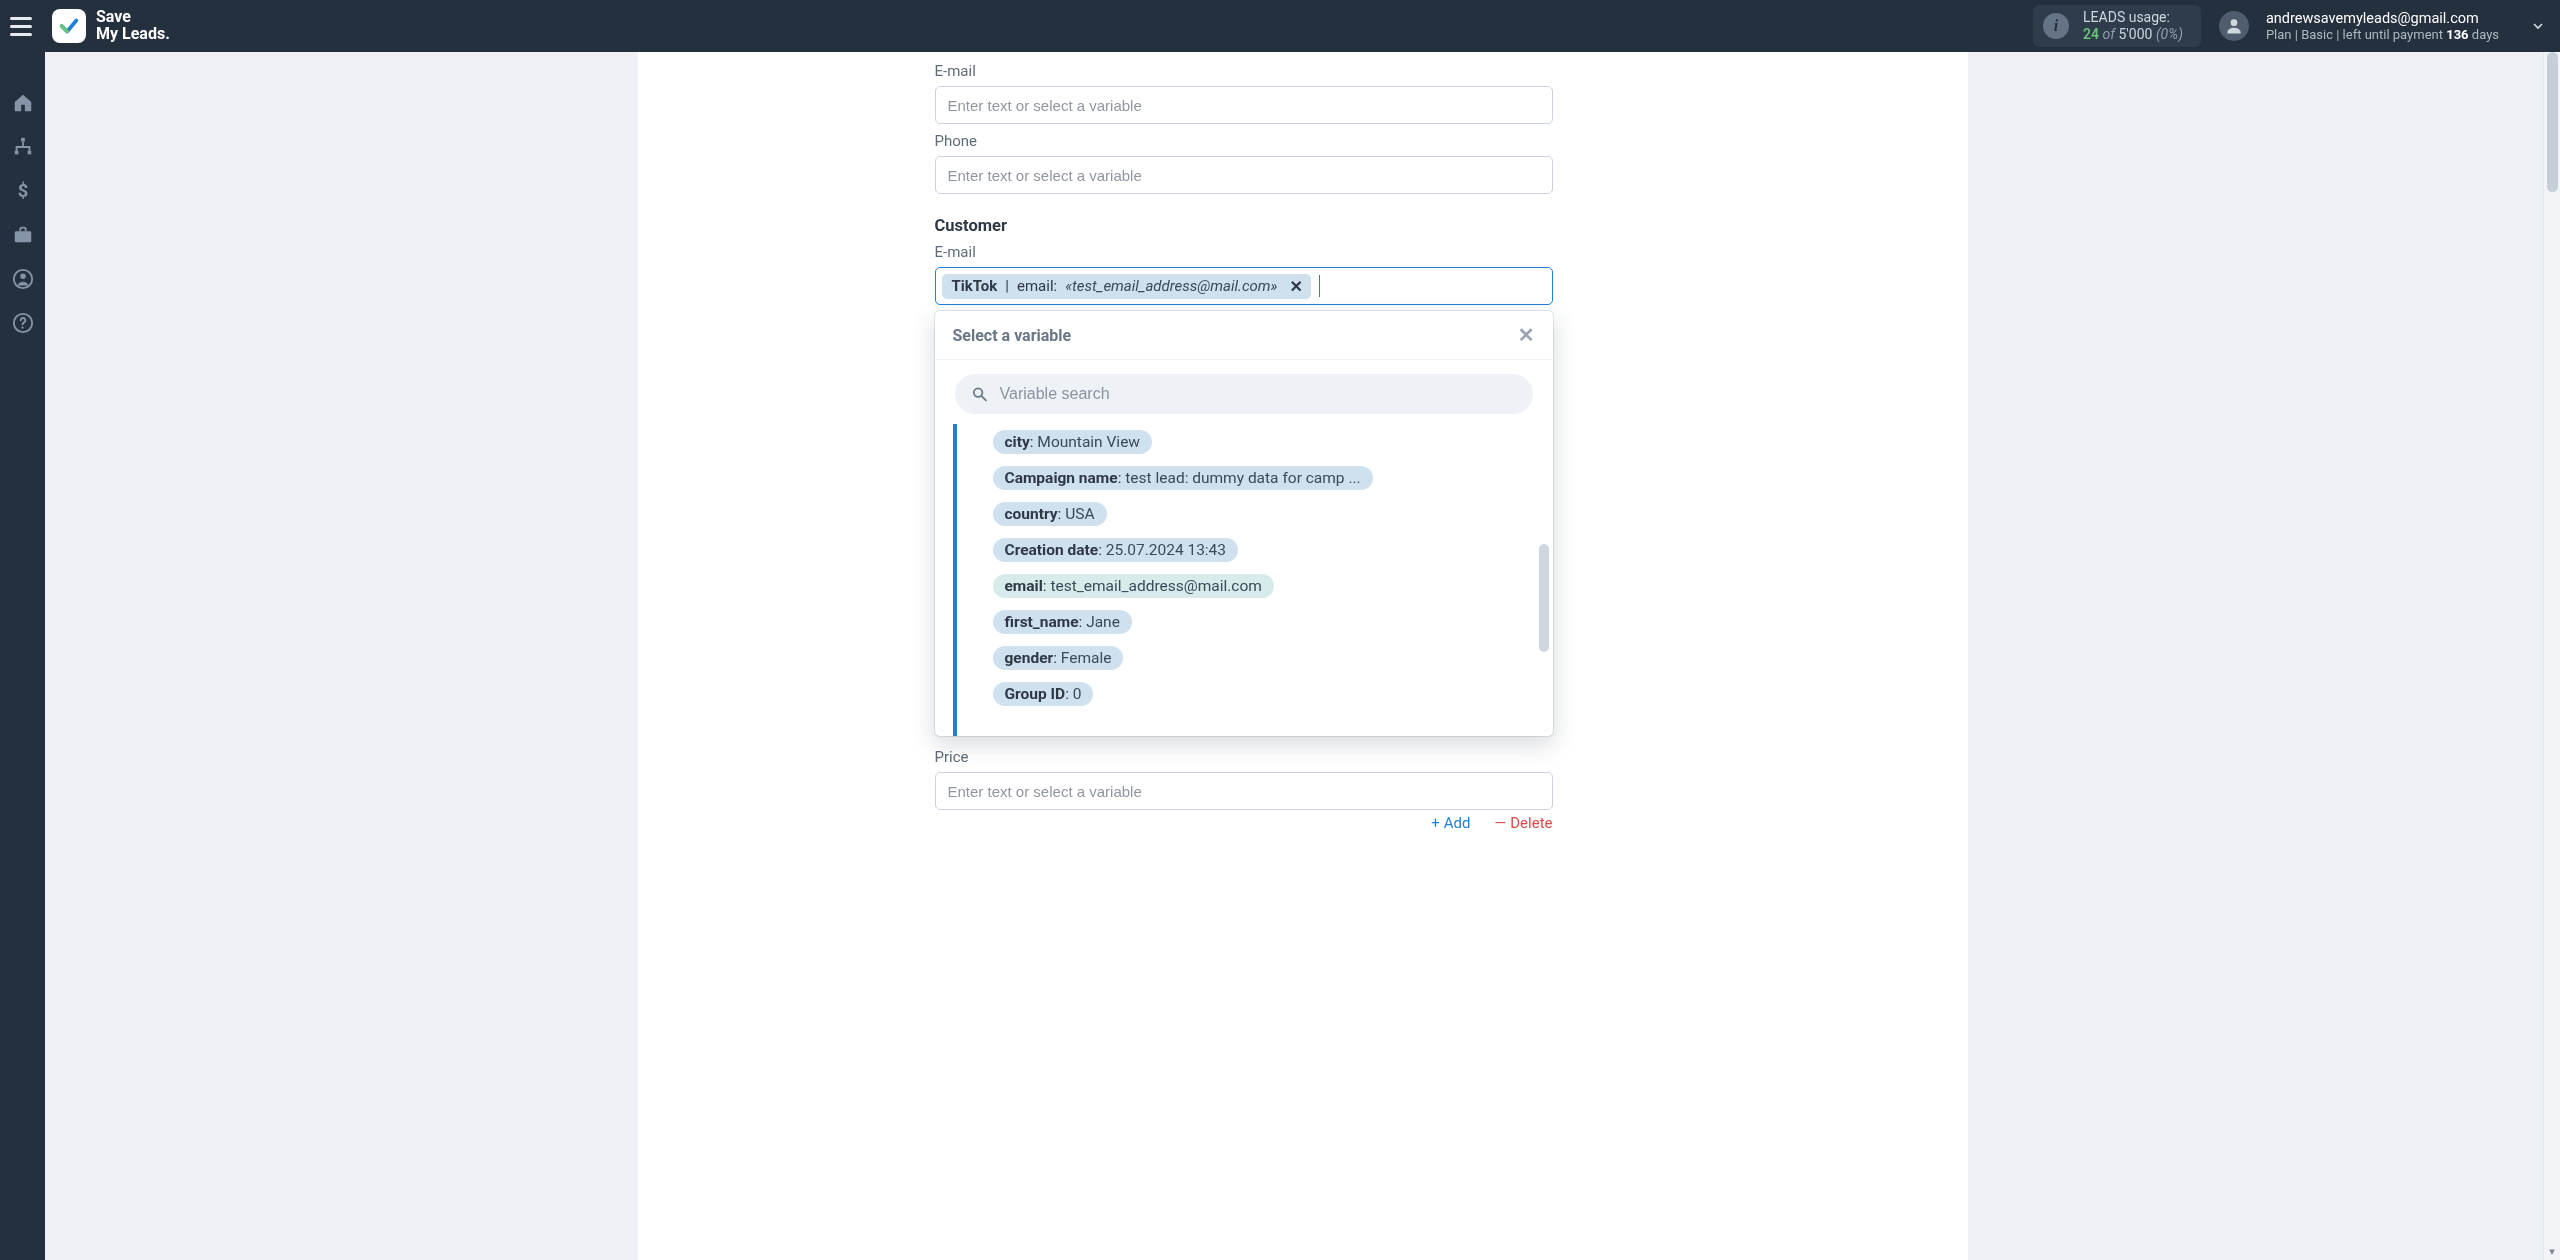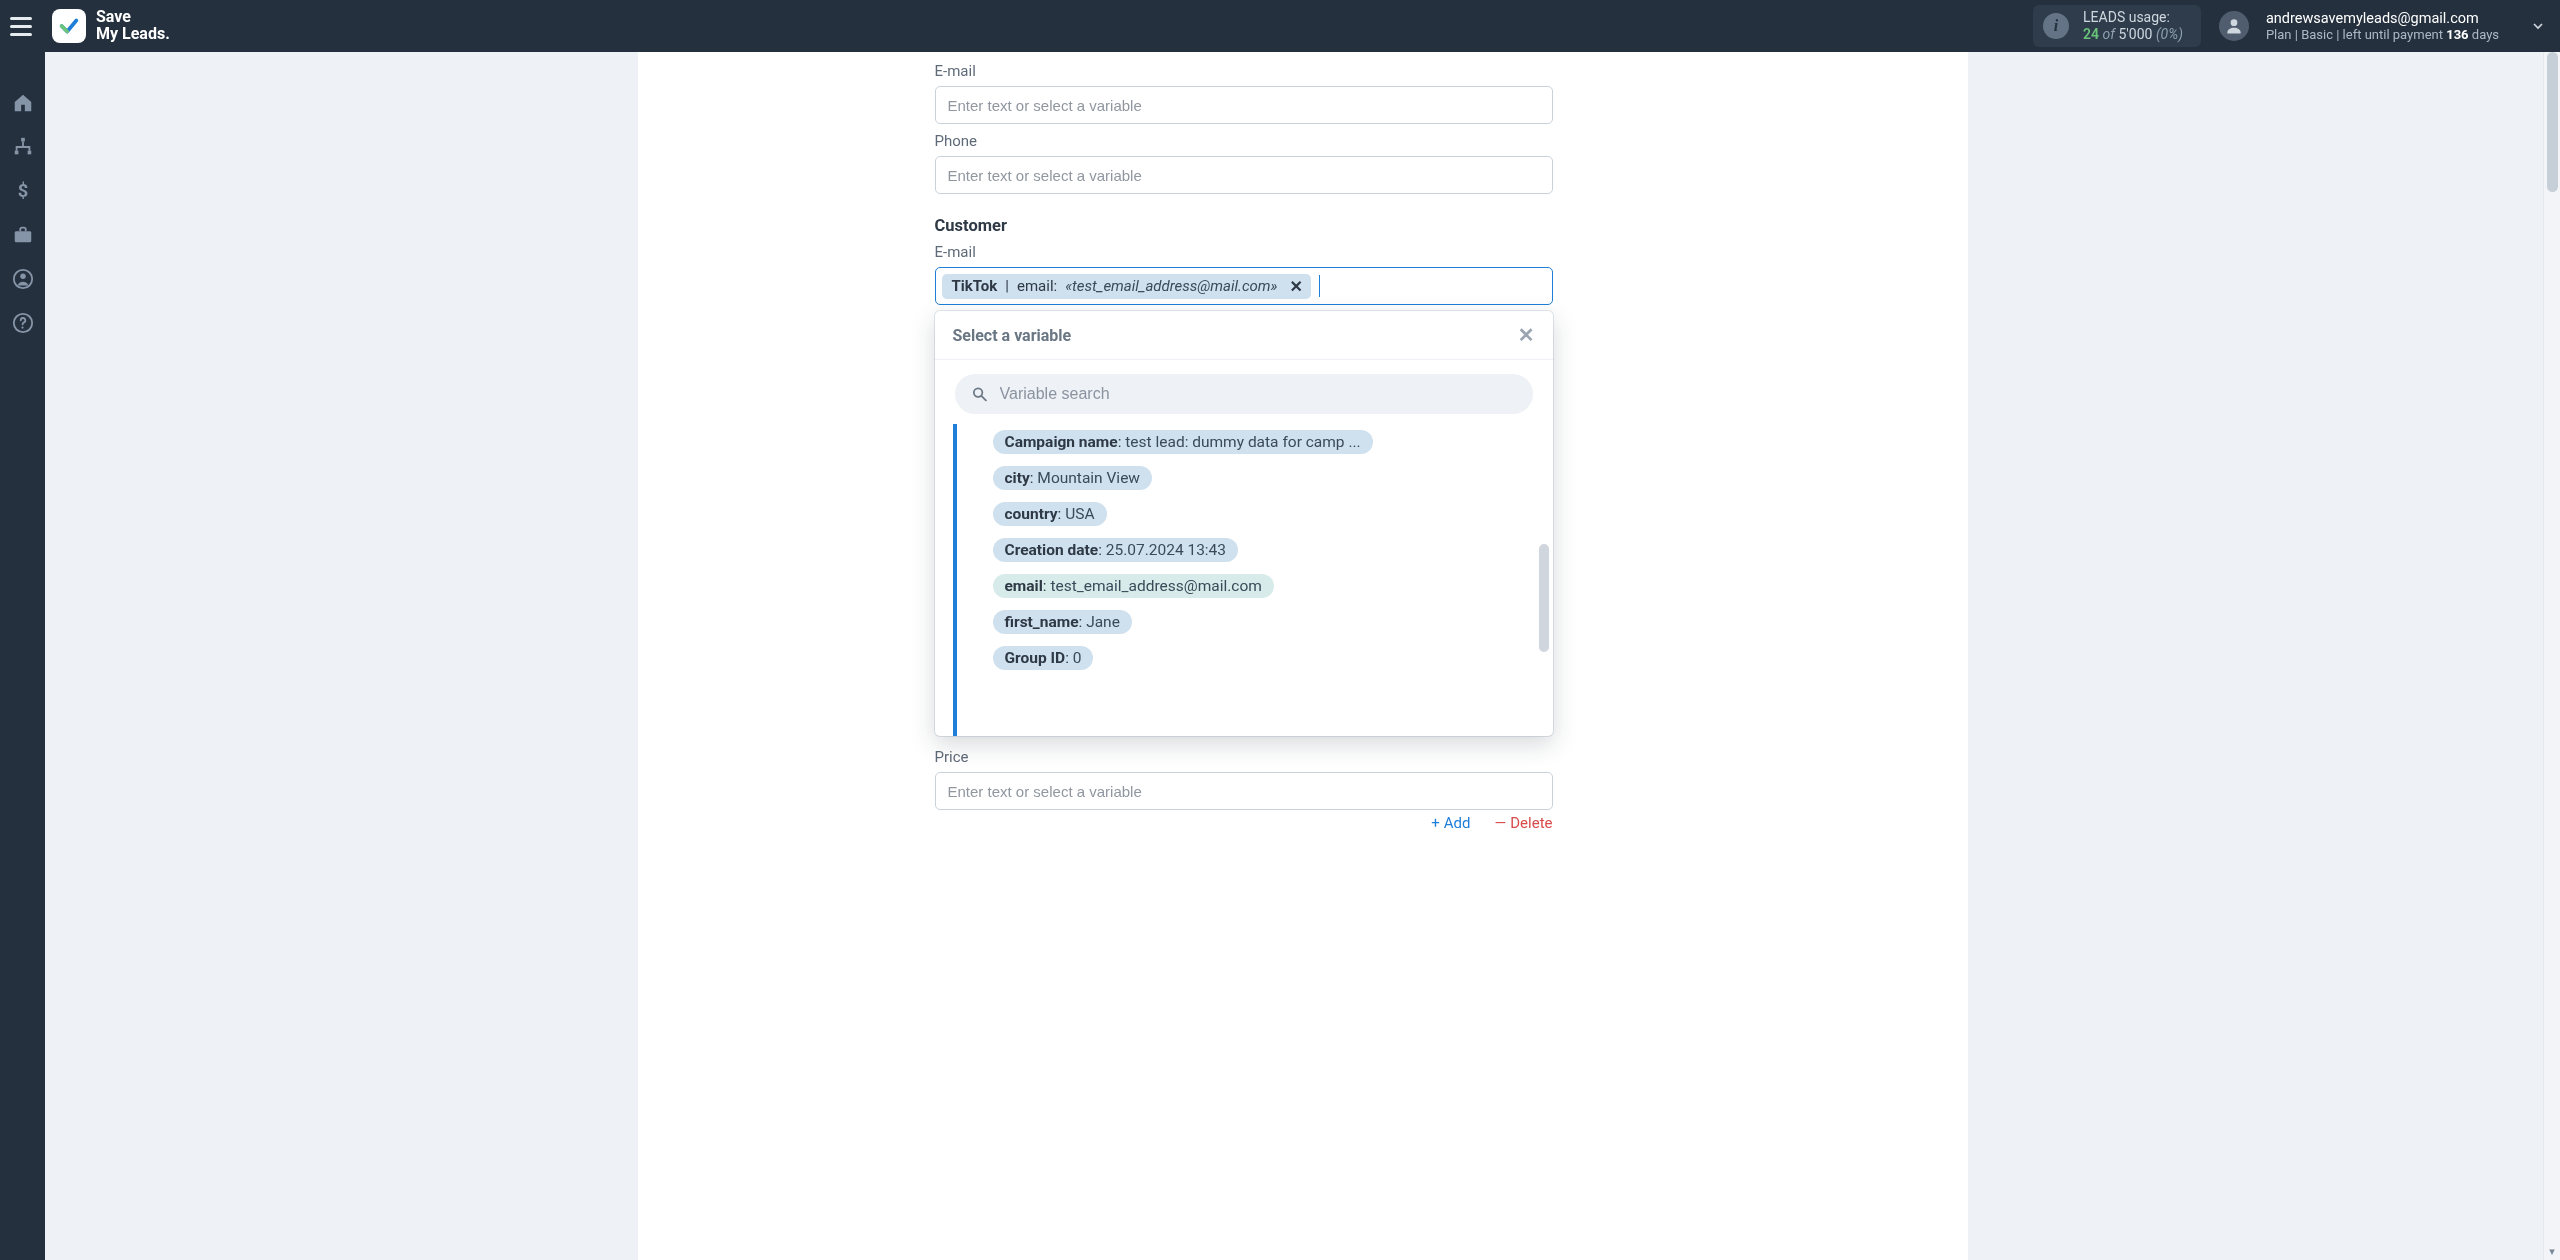--- a/index.html
+++ b/index.html
@@ -357,26 +357,27 @@
                 <circle cx="10" cy="10" r="6" fill="none" stroke="#6c7886" stroke-width="2.5"></circle>
                 <line x1="15" y1="15" x2="21" y2="21" stroke="#6c7886" stroke-width="2.5" stroke-linecap="round"></line>
               </svg>
             <input placeholder="Variable search" style="">
           </div>
         </div>
         <div class="var-listwrap">
           <div class="var-list" id="var-list">
             <div class="cutoff"></div>
 
+              <div class="var-row"><span class="var-item"><span class="k">city</span><span>: </span><span class="v">Mountain View</span></span></div>
               <div class="var-row"><span class="var-item"><span class="k">Campaign name</span><span>: </span><span class="v">test lead: dummy data for camp ...</span></span></div>
-              <div class="var-row"><span class="var-item"><span class="k">city</span><span>: </span><span class="v">Mountain View</span></span></div>
               <div class="var-row"><span class="var-item"><span class="k">country</span><span>: </span><span class="v">USA</span></span></div>
               <div class="var-row"><span class="var-item"><span class="k">Creation date</span><span>: </span><span class="v">25.07.2024 13:43</span></span></div>
               <div class="var-row"><span class="var-item selected"><span class="k">email</span><span>: </span><span class="v">test_email_address@mail.com</span></span></div>
               <div class="var-row"><span class="var-item"><span class="k">first_name</span><span>: </span><span class="v">Jane</span></span></div>
+              <div class="var-row"><span class="var-item"><span class="k">gender</span><span>: </span><span class="v">Female</span></span></div>
               <div class="var-row"><span class="var-item"><span class="k">Group ID</span><span>: </span><span class="v">0</span></span></div>
             </div>
           <div class="fake-scroll"></div>
         </div>
       </div>
 
       <div class="field-label" style="margin-top:12px">Price</div>
       <input class="text-input" placeholder="Enter text or select a variable" style="">
 
       <div class="row-actions">

